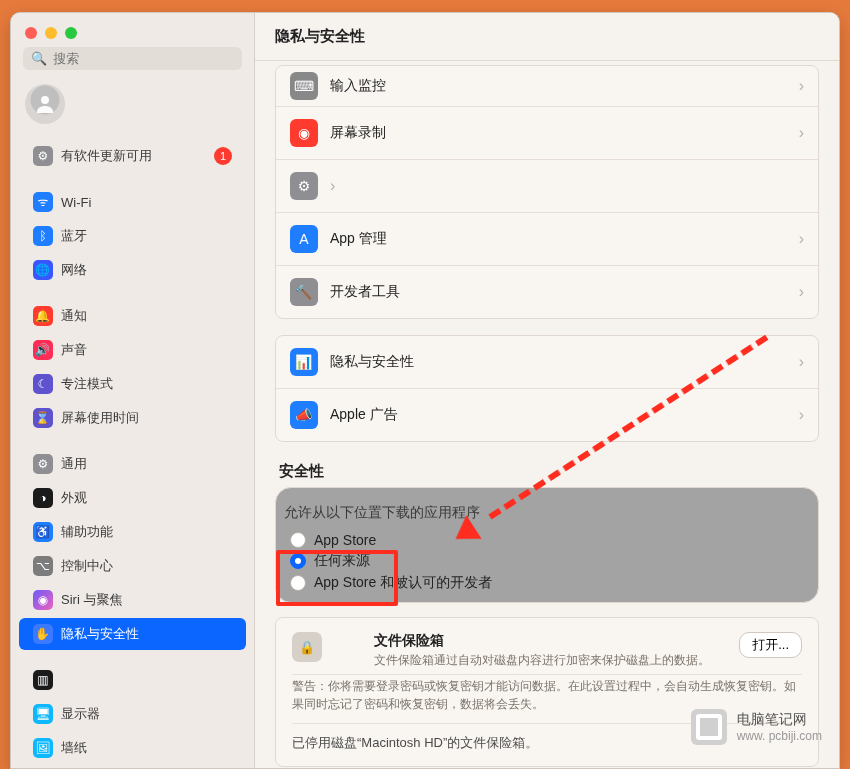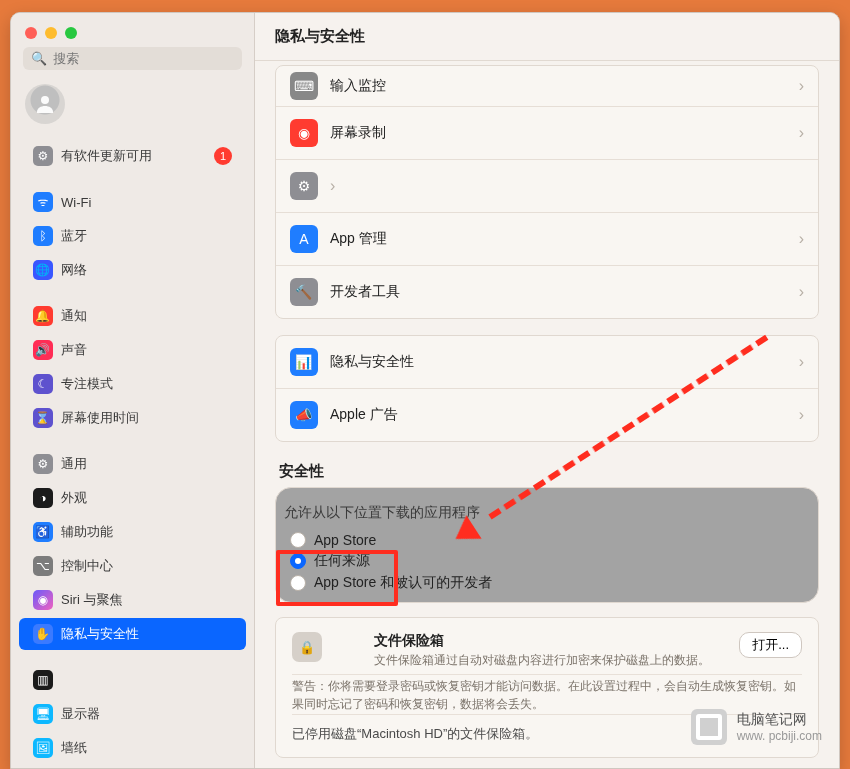--- a/index.html
+++ b/index.html
@@ -170,21 +170,21 @@
 .fv-sub{font-size:12px;color:#7c746b; margin-top:2px;}
 .open-btn{
   background:#fff;border:1px solid #cfc7c0;border-radius:10px;
   padding:3px 12px;font-size:13px;
 }
 .fv-warn{
   font-size:12px; color:#7c746b; margin-top:5px; line-height:1.5;
   border-top:1px solid #e8e0d8; padding-top:2px;
 }
 .fv-status{
-  font-size:13px; color:#4a4a4a; margin-top:1px;
+  font-size:13px; color:#4a4a4a; margin-top:10px;
   border-top:1px solid #e8e0d8; padding-top:10px;
 }
 
 .arrow-line{
   position:absolute; z-index:30; width:330px; height:0;
   border-top: 6px dashed #ff2d1f;
   transform-origin:left center;
 }
 .arrow-head{
   position:absolute; z-index:31; width:0;height:0;

